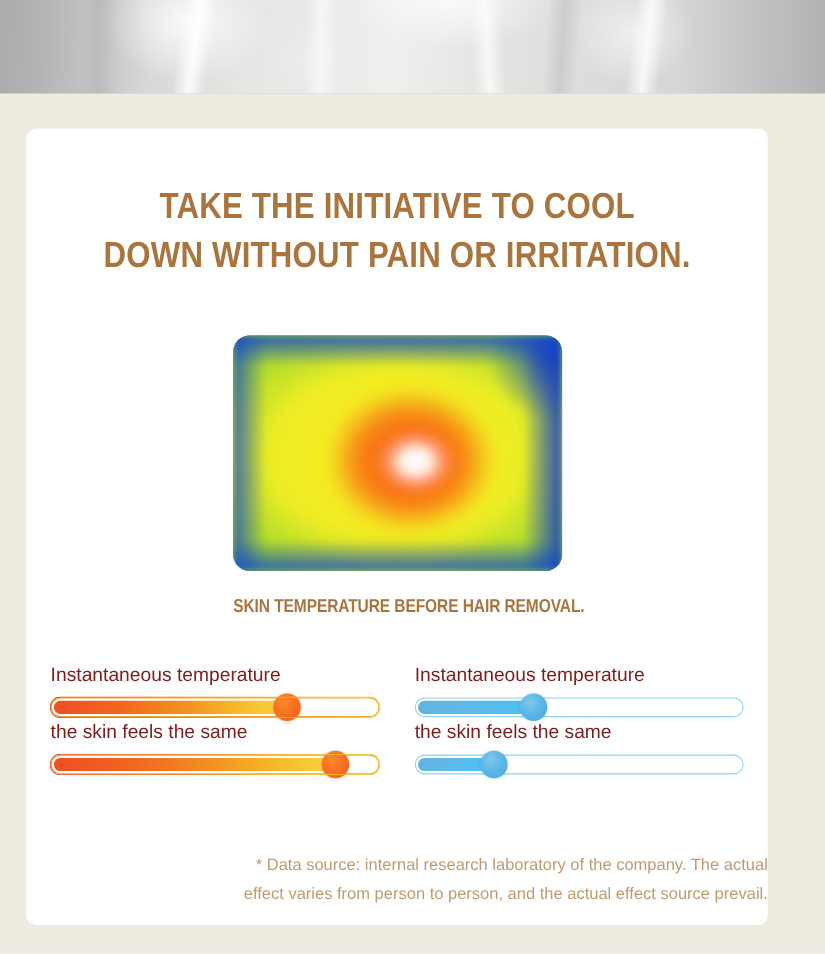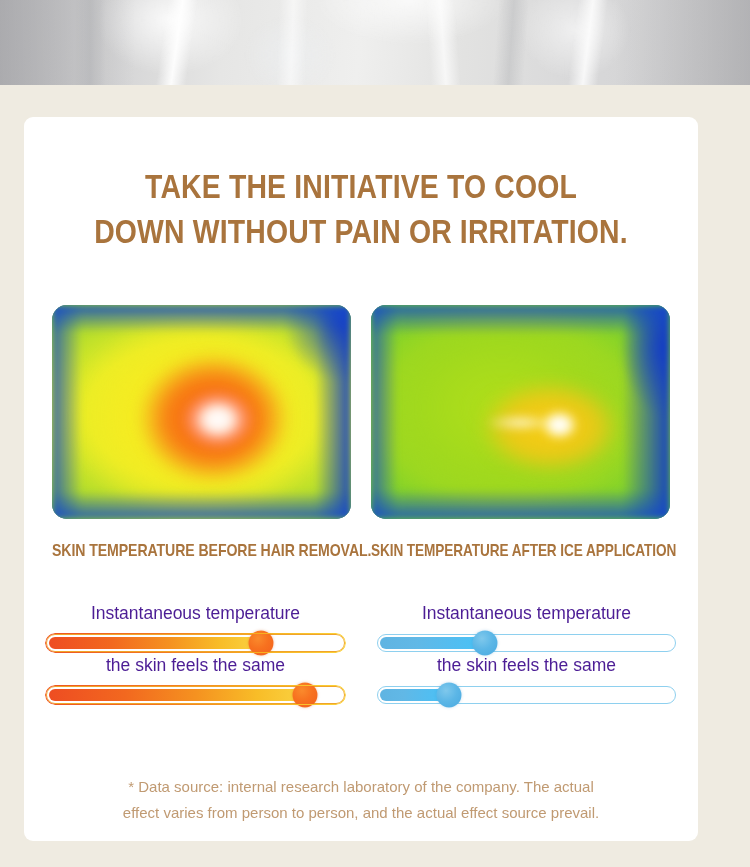--- a/index.html
+++ b/index.html
@@ -191,24 +191,23 @@
     left: 0;
     top: 483px;
     width: 674px;
     display: flex;
     justify-content: center;
     gap: 32px;
   }
   .meter-col { width: 299px; }
 
   .meter-label {
-    color: #4c1d95;
+    color: #7f1d1d;
     font-size: 17.5px;
     line-height: 26px;
-    text-align: center;
     margin-bottom: 8px;
     white-space: nowrap;
   }
   .meter-group + .meter-group { }
 
   .track {
     position: relative;
     height: 18px;
     border-radius: 9px;
     background: #ffffff;
@@ -255,21 +254,21 @@
     background: radial-gradient(circle at 38% 32%, #7fc8ec 0%, #5bb6e6 48%, #49a9e0 100%);
     box-shadow: 0 0 3px rgba(60,140,200,.3);
   }
 
   
   .footnote {
     position: absolute;
     left: 0;
     top: 657px;
     width: 674px;
-    text-align: center;
+    text-align: right;
     color: #c09a72;
     font-size: 15px;
     line-height: 26px;
   }
   .footnote .fline { display: block; white-space: nowrap; }
 </style>
 </head>
 <body>
 
 <div class="banner">
@@ -292,30 +291,20 @@
       <div class="thermal thermal-hot">
         <div class="layer l-base"></div>
         <div class="layer l-mid"></div>
         <div class="layer l-warm"></div>
         <div class="layer l-core"></div>
         <div class="layer l-edge"></div>
       </div>
       <div class="caption">SKIN TEMPERATURE BEFORE HAIR REMOVAL.</div>
     </div>
 
-    <div class="thermal-col right">
-      <div class="thermal thermal-cool">
-        <div class="layer l-base"></div>
-        <div class="layer l-mid"></div>
-        <div class="layer l-warm"></div>
-        <div class="layer l-core"></div>
-        <div class="layer l-edge"></div>
-      </div>
-      <div class="caption">SKIN TEMPERATURE AFTER ICE APPLICATION</div>
-    </div>
 
   </div>
 
   <div class="meters">
 
     <div class="meter-col">
       <div class="meter-group">
         <div class="meter-label">Instantaneous temperature</div>
         <div class="track track-warm">
           <div class="fill fill-warm" style="width: calc(72% - 4.8px);"></div>

